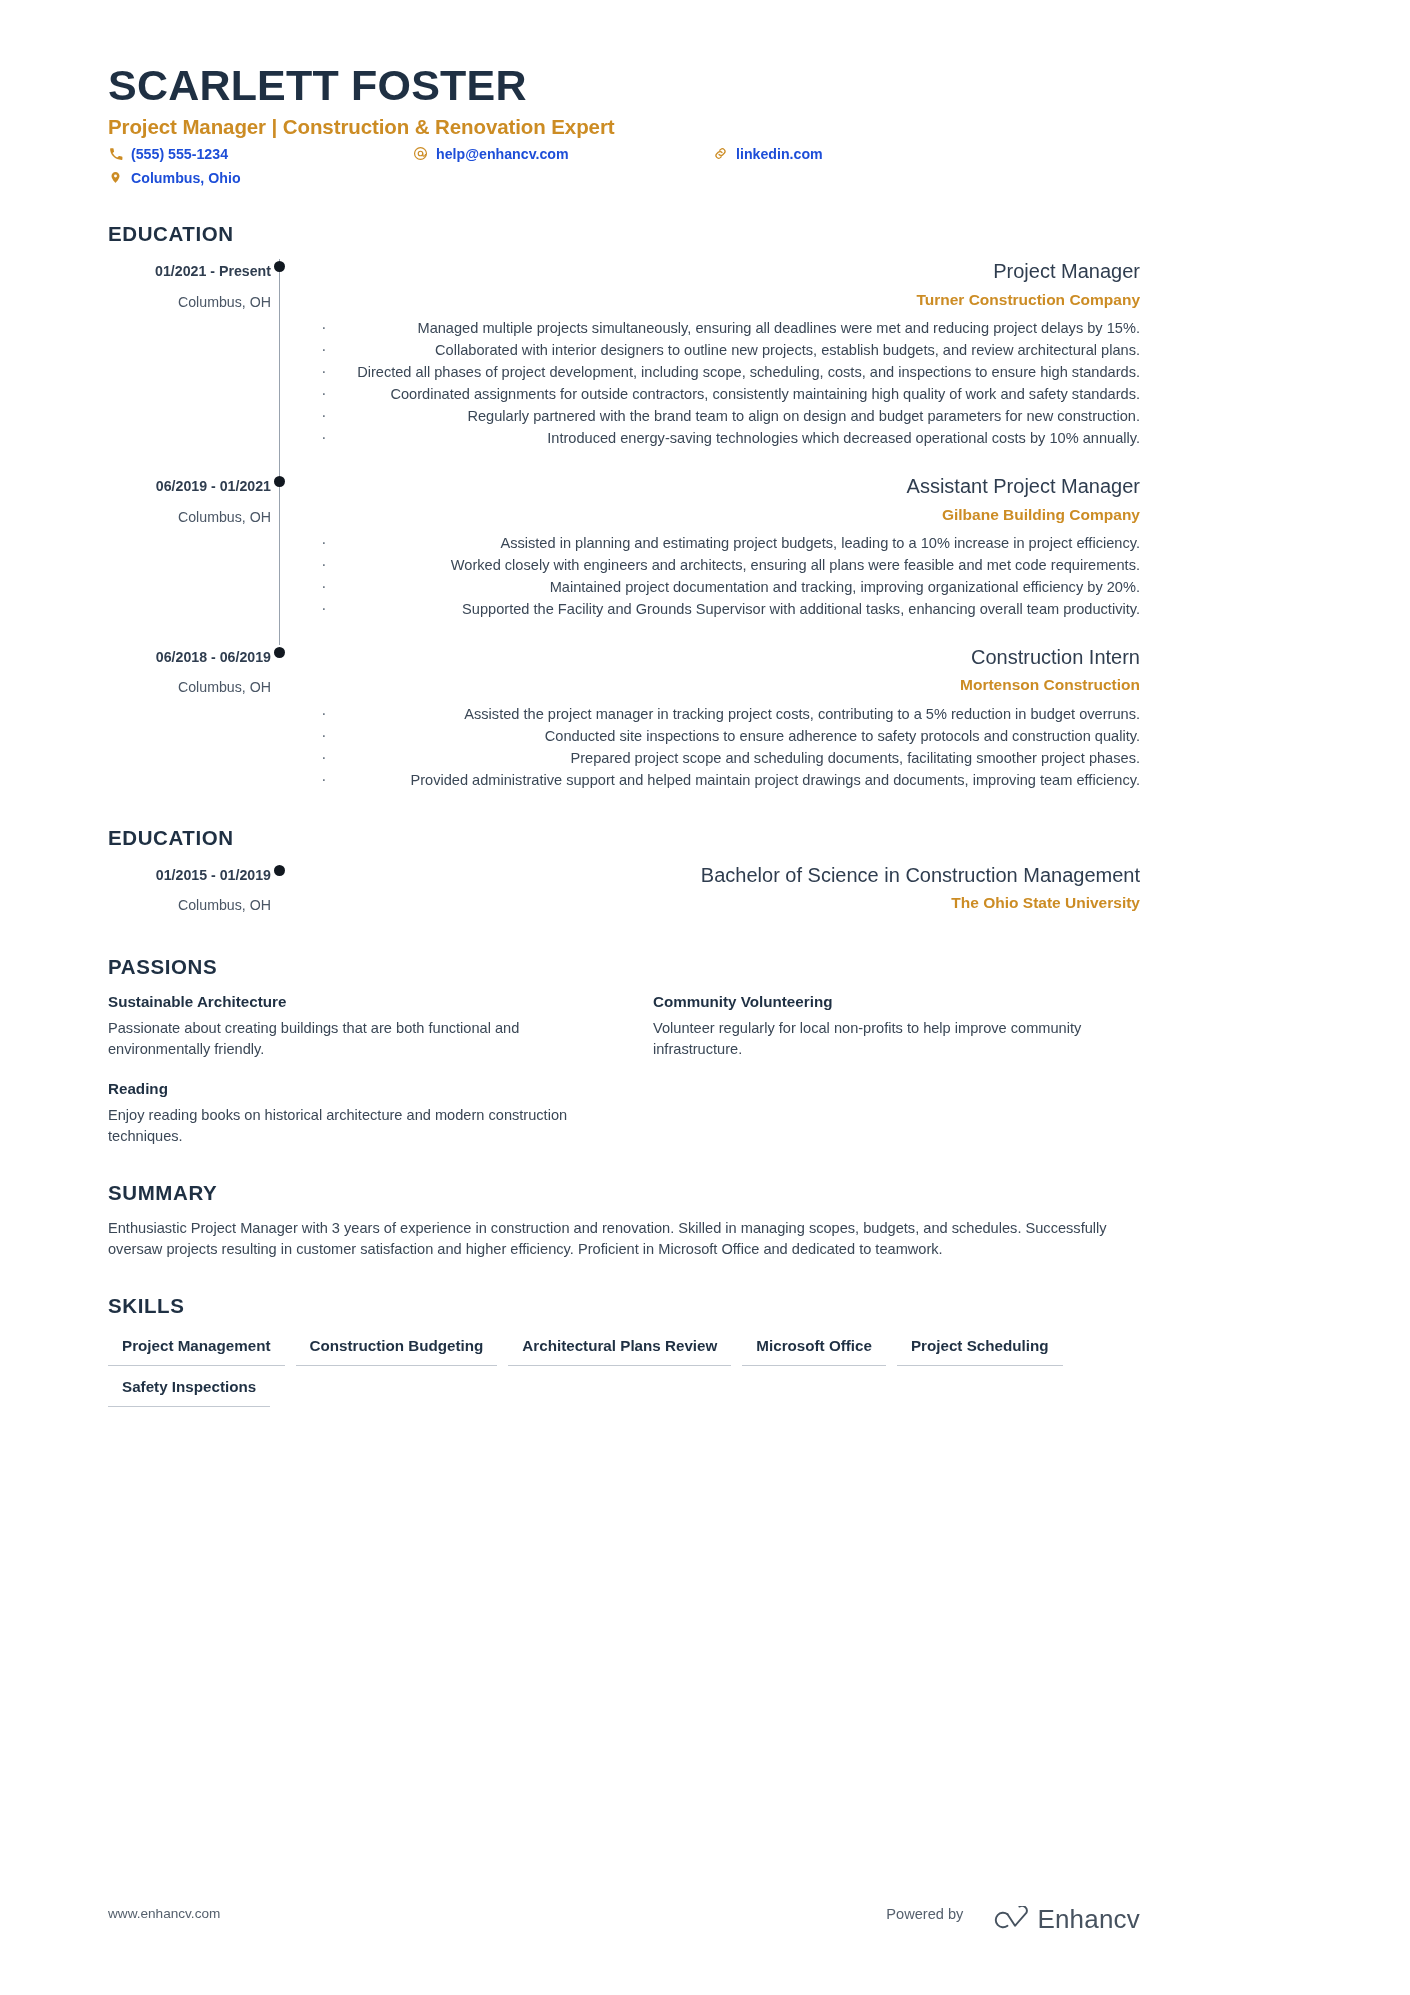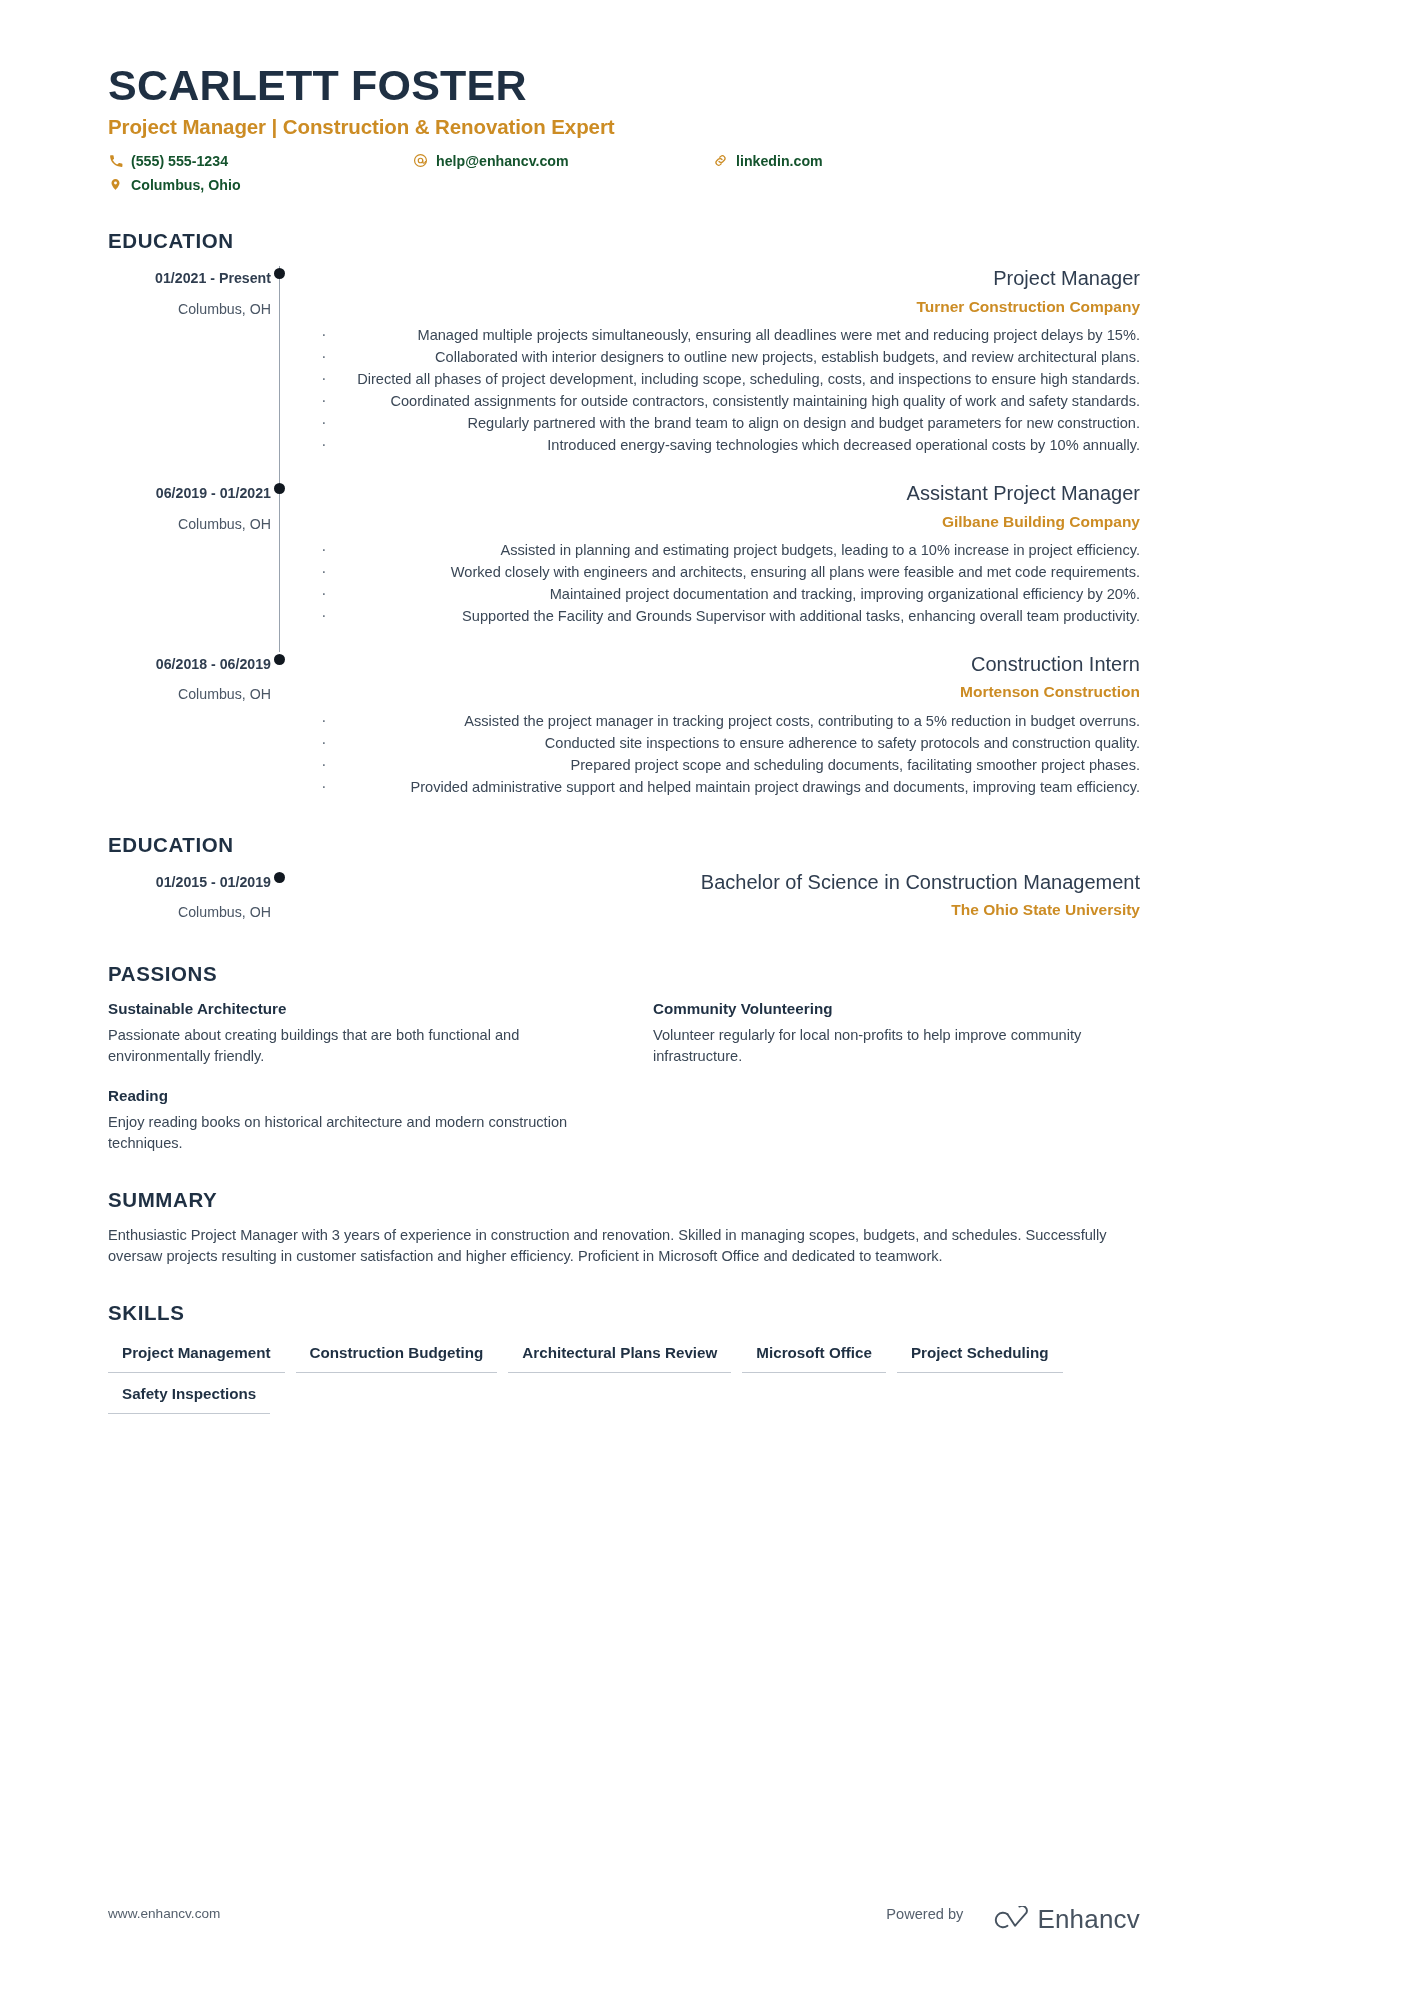--- a/index.html
+++ b/index.html
@@ -35,37 +35,37 @@
     line-height: 1.08;
     margin-bottom: 6px;
   }
 
   .headline {
     font-size: 20.5px;
     font-weight: 700;
     color: #cc8c24;
     letter-spacing: -0.1px;
     line-height: 1.25;
-    margin-bottom: 12px;
+    margin-bottom: 5px;
   }
 
   .contact-grid {
     display: grid;
     grid-template-columns: 305px 300px auto;
     row-gap: 5px;
     align-items: start;
   }
 
   .contact-item {
     display: flex;
     align-items: flex-start;
     gap: 8px;
     font-size: 14.2px;
     font-weight: 700;
-    color: #14532d;
+    color: #1d4ed8;
     line-height: 1.35;
   }
 
   .c-icon {
     display: inline-flex;
     width: 15px;
     height: 17px;
     align-items: center;
     justify-content: center;
     flex: 0 0 15px;

